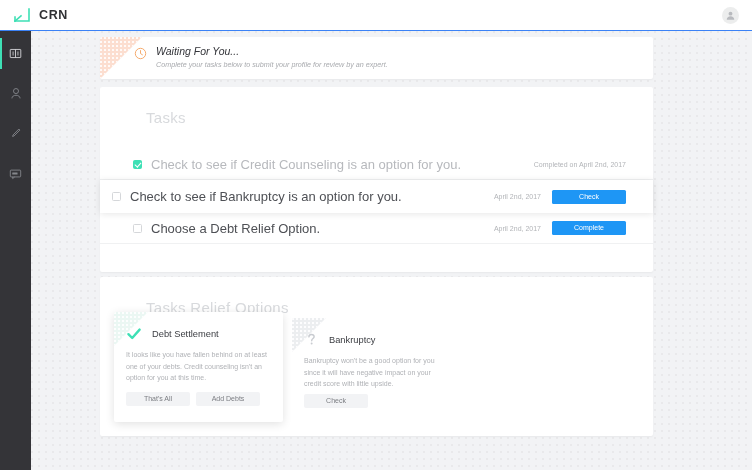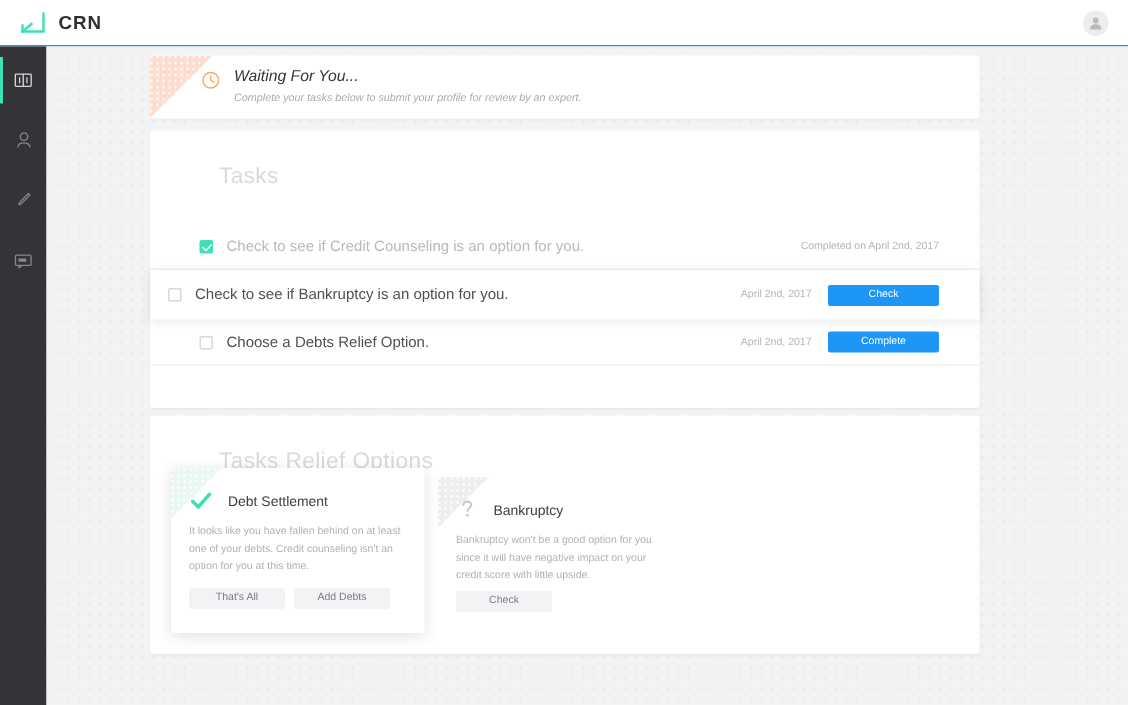--- a/index.html
+++ b/index.html
@@ -200,21 +200,21 @@
   .cbox.checked::after {
     content: "";
     position: absolute;
     left: 2.4px; top: 0.8px;
     width: 2.5px; height: 5px;
     border: solid #ffffff;
     border-width: 0 1.3px 1.3px 0;
     transform: rotate(42deg);
   }
   .task-label {
-    font-size: 10px;
+    font-size: 13px;
     color: #4e5055;
     flex: 1 1 auto;
   }
   .task-label.done { color: #b7b9bd; }
   .task-date {
     font-size: 7px;
     color: #b2b4b8;
     margin-right: 11px;
     white-space: nowrap;
   }
@@ -404,21 +404,21 @@
 
       <div class="task-row elevated">
         <span class="cbox"></span>
         <span class="task-label">Check to see if Bankruptcy is an option for you.</span>
         <span class="task-date">April 2nd, 2017</span>
         <button class="btn-blue">Check</button>
       </div>
 
       <div class="task-row">
         <span class="cbox"></span>
-        <span class="task-label">Choose a Debts Relief Option.</span>
+        <span class="task-label">Choose a Debt Relief Option.</span>
         <span class="task-date">April 2nd, 2017</span>
         <button class="btn-blue">Complete</button>
       </div>
 
     </div>
   </div>
 
   <div class="card relief-card">
     <div class="section-title">Tasks Relief Options</div>
 

